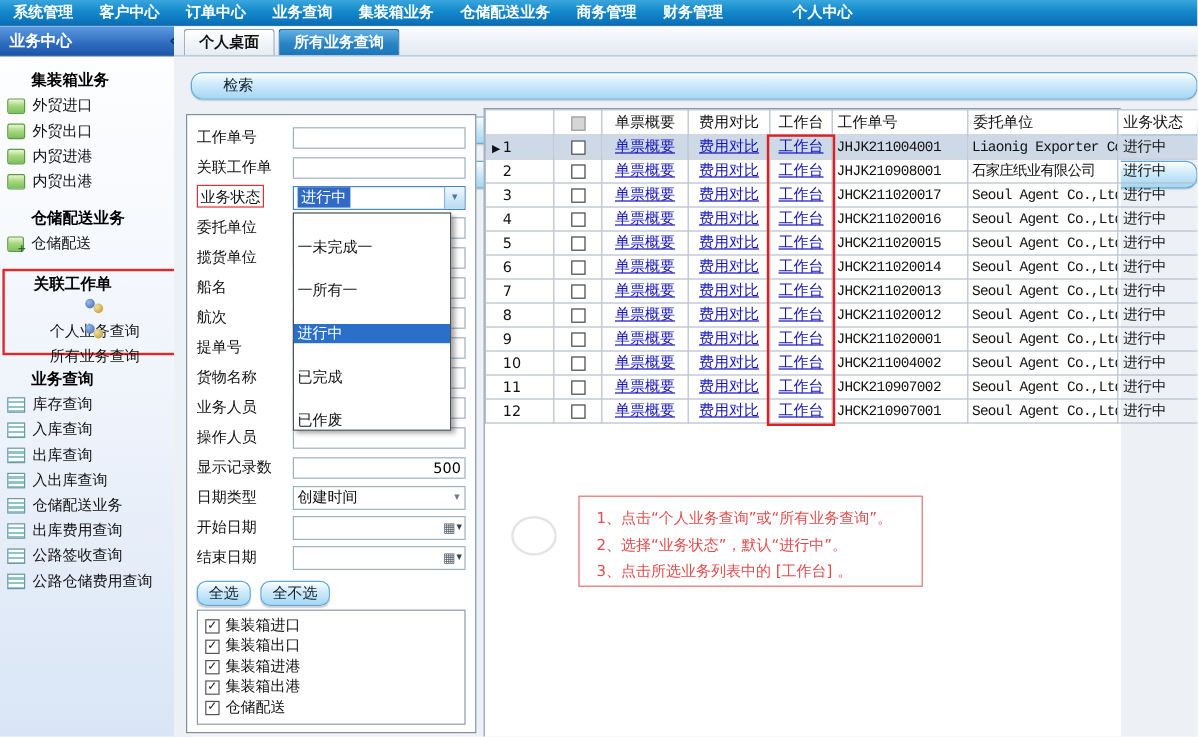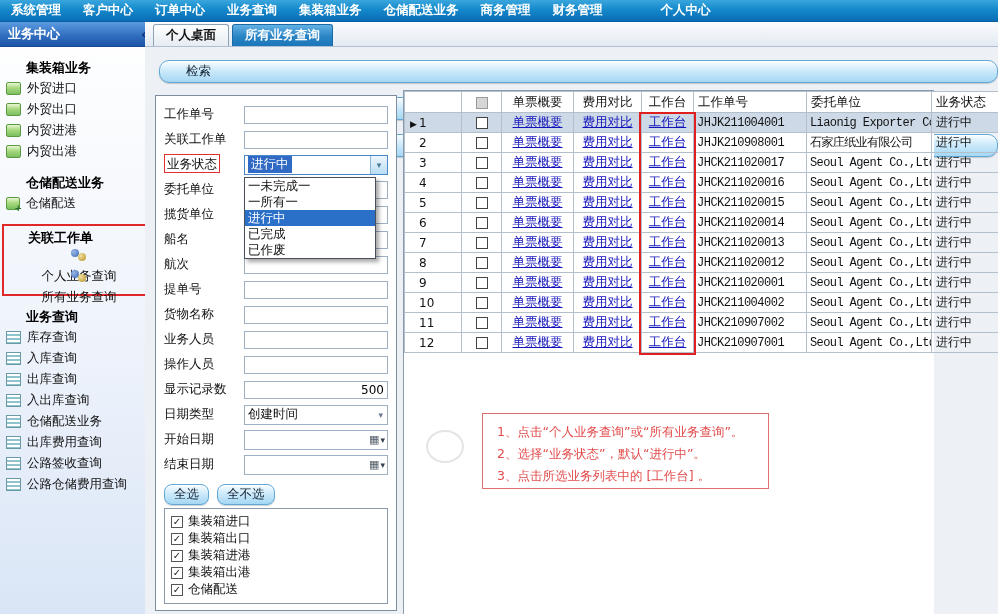--- a/index.html
+++ b/index.html
@@ -96,21 +96,21 @@
   .fselect, .fdate { flex:1; height:20px; border:1px solid #9fb0c2; background:#fff;
     display:flex; align-items:center; padding-left:3px; position:relative; cursor:pointer; font-size:12.5px; }
   .selarrow { position:absolute; right:4px; color:#6a7d90; font-size:9px; }
   .dicons { position:absolute; right:2px; display:flex; align-items:center; gap:1px; }
   .cal-icon { font-size:11px; color:#55606c; }
   .darrow { font-size:9px; color:#33404e; }
   #status-pop {
     position:absolute; left:88px; top:81px; width:132px; background:#fff;
     border:1px solid #49505a; box-shadow:3px 3px 4px rgba(0,0,0,.35); z-index:20;
   }
-  .opt { height:16px; line-height:16px; padding-left:3px; font-size:12.5px; cursor:pointer; white-space:nowrap; }
+  .opt { height:16px; line-height:16px; padding-left:3px; font-size:12.5px; cursor:pointer; white-space:nowrap;margin-top:20px; }
   .opt.selected { background:#2a6fc8; color:#fff; }
   #selrow { margin:7px 0 3px 8px; display:flex; gap:8px; }
   #filters { margin:2px 8px 0 8px; border:1px solid #8a9aac; height:96px; padding:4px 2px; background:#fff; }
   .fitem { display:flex; align-items:center; gap:5px; height:17px; padding-left:4px; font-size:12.5px; }
   .cbx { width:12px; height:12px; border:1px solid #555; background:#fff; flex:none;
     font-size:10px; line-height:10px; text-align:center; color:#222; }
   .cbx.checked::before { content:"✓"; }
   
   #table-panel {
     position:absolute; left:258px; top:68px; width:531px; height:524px;

